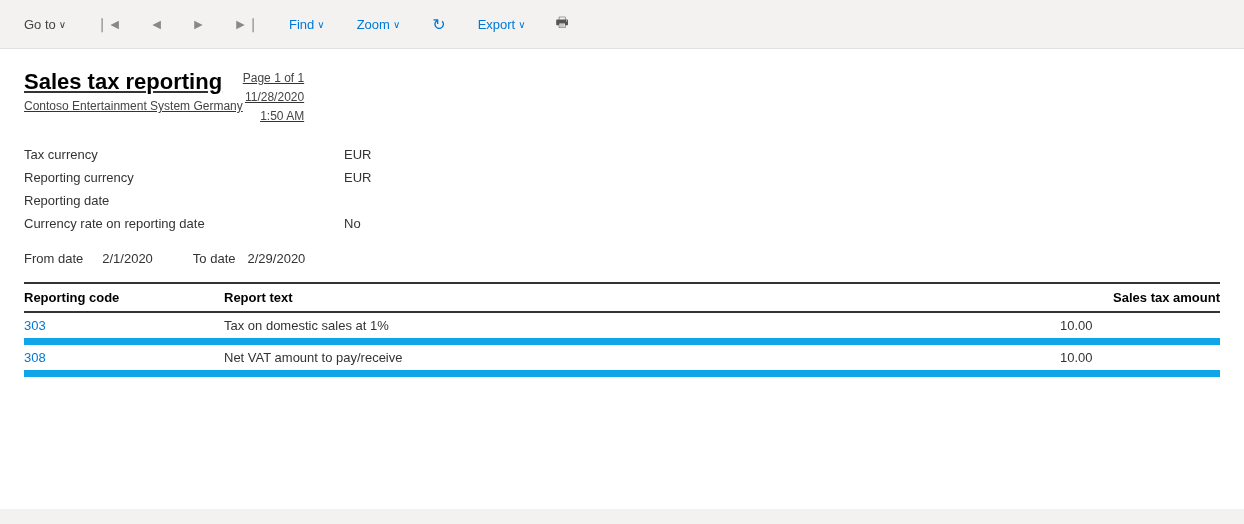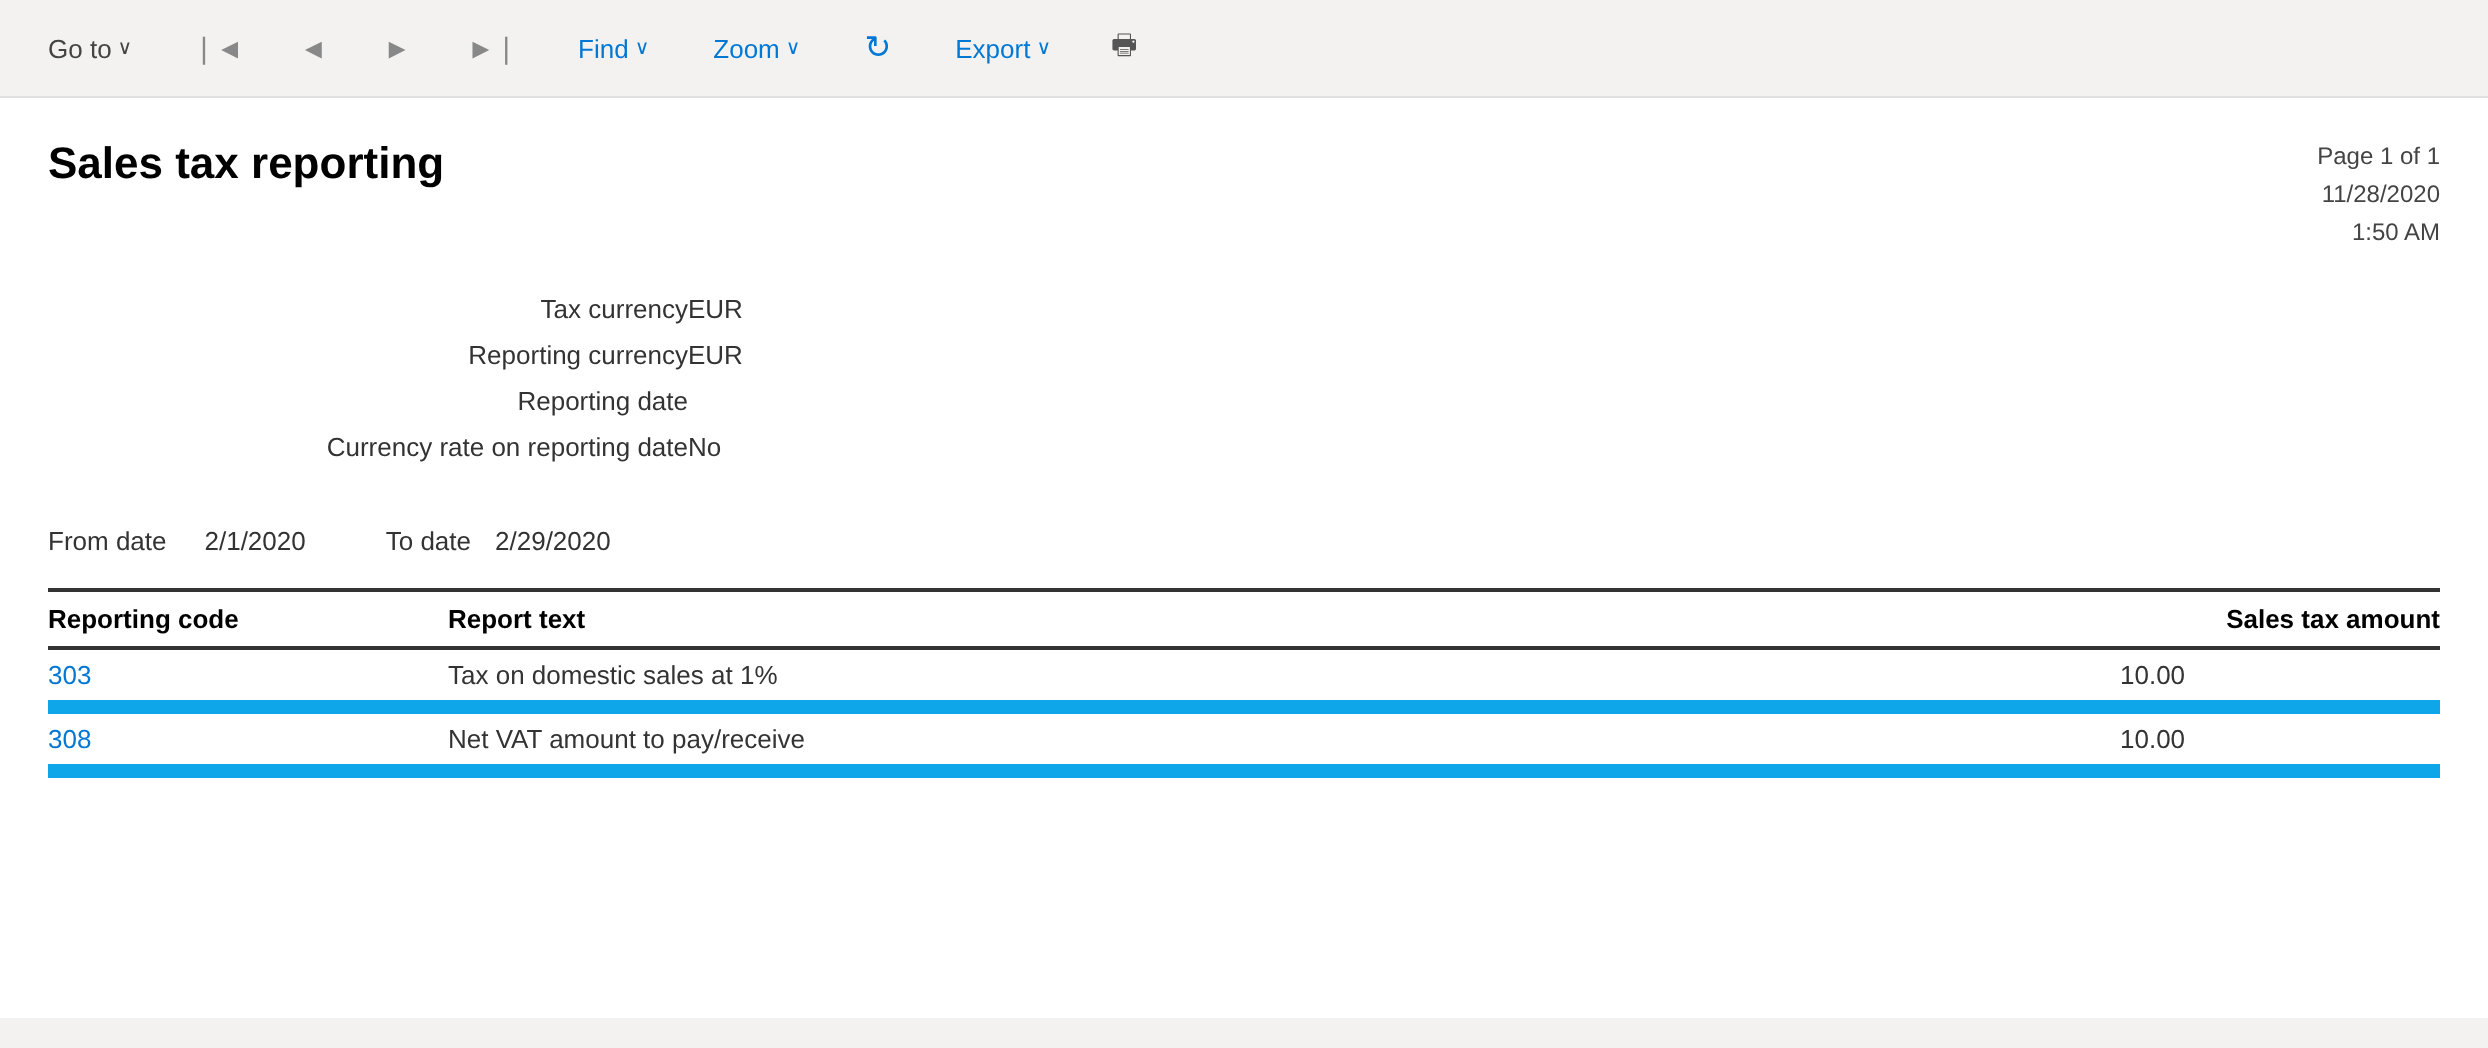--- a/index.html
+++ b/index.html
@@ -44,43 +44,42 @@
     }
     .report-container {
       background: #fff;
       margin: 0;
       padding: 20px 24px;
       min-height: 460px;
       position: relative;
     }
     .report-header {
       display: flex;
-      justify-content: space-between;
       align-items: flex-start;
       margin-bottom: 16px;
+      text-decoration: underline;
     }
     .report-title {
       font-size: 22px;
       font-weight: 700;
       color: #000;
       margin-bottom: 4px;
     }
     .report-company {
       font-size: 12px;
       color: #444;
     }
     .report-page-info {
       text-align: right;
       font-size: 12px;
       color: #444;
       line-height: 1.6;
     }
     .report-fields {
-      margin-bottom: 20px;
-      text-align: right;
+      margin-bottom: 8px;
     }
     .report-field-row {
       display: flex;
       align-items: center;
       padding: 4px 0;
       font-size: 13px;
     }
     .report-field-label {
       width: 320px;
       color: #333;
@@ -174,20 +173,21 @@
   <button class="toolbar-nav-btn" style="color:#555;">
     <span>🖶</span>
   </button>
 </div>
 
 <div class="report-container">
 
   <div class="report-header">
     <div>
       <div class="report-title">Sales tax reporting</div>
+      <div class="report-company">Contoso Entertainment System Germany</div>
     </div>
     <div class="report-page-info">
       <div>Page 1 of 1</div>
       <div>11/28/2020</div>
       <div>1:50 AM</div>
     </div>
   </div>
 
   <div class="report-fields">
     <div class="report-field-row">

